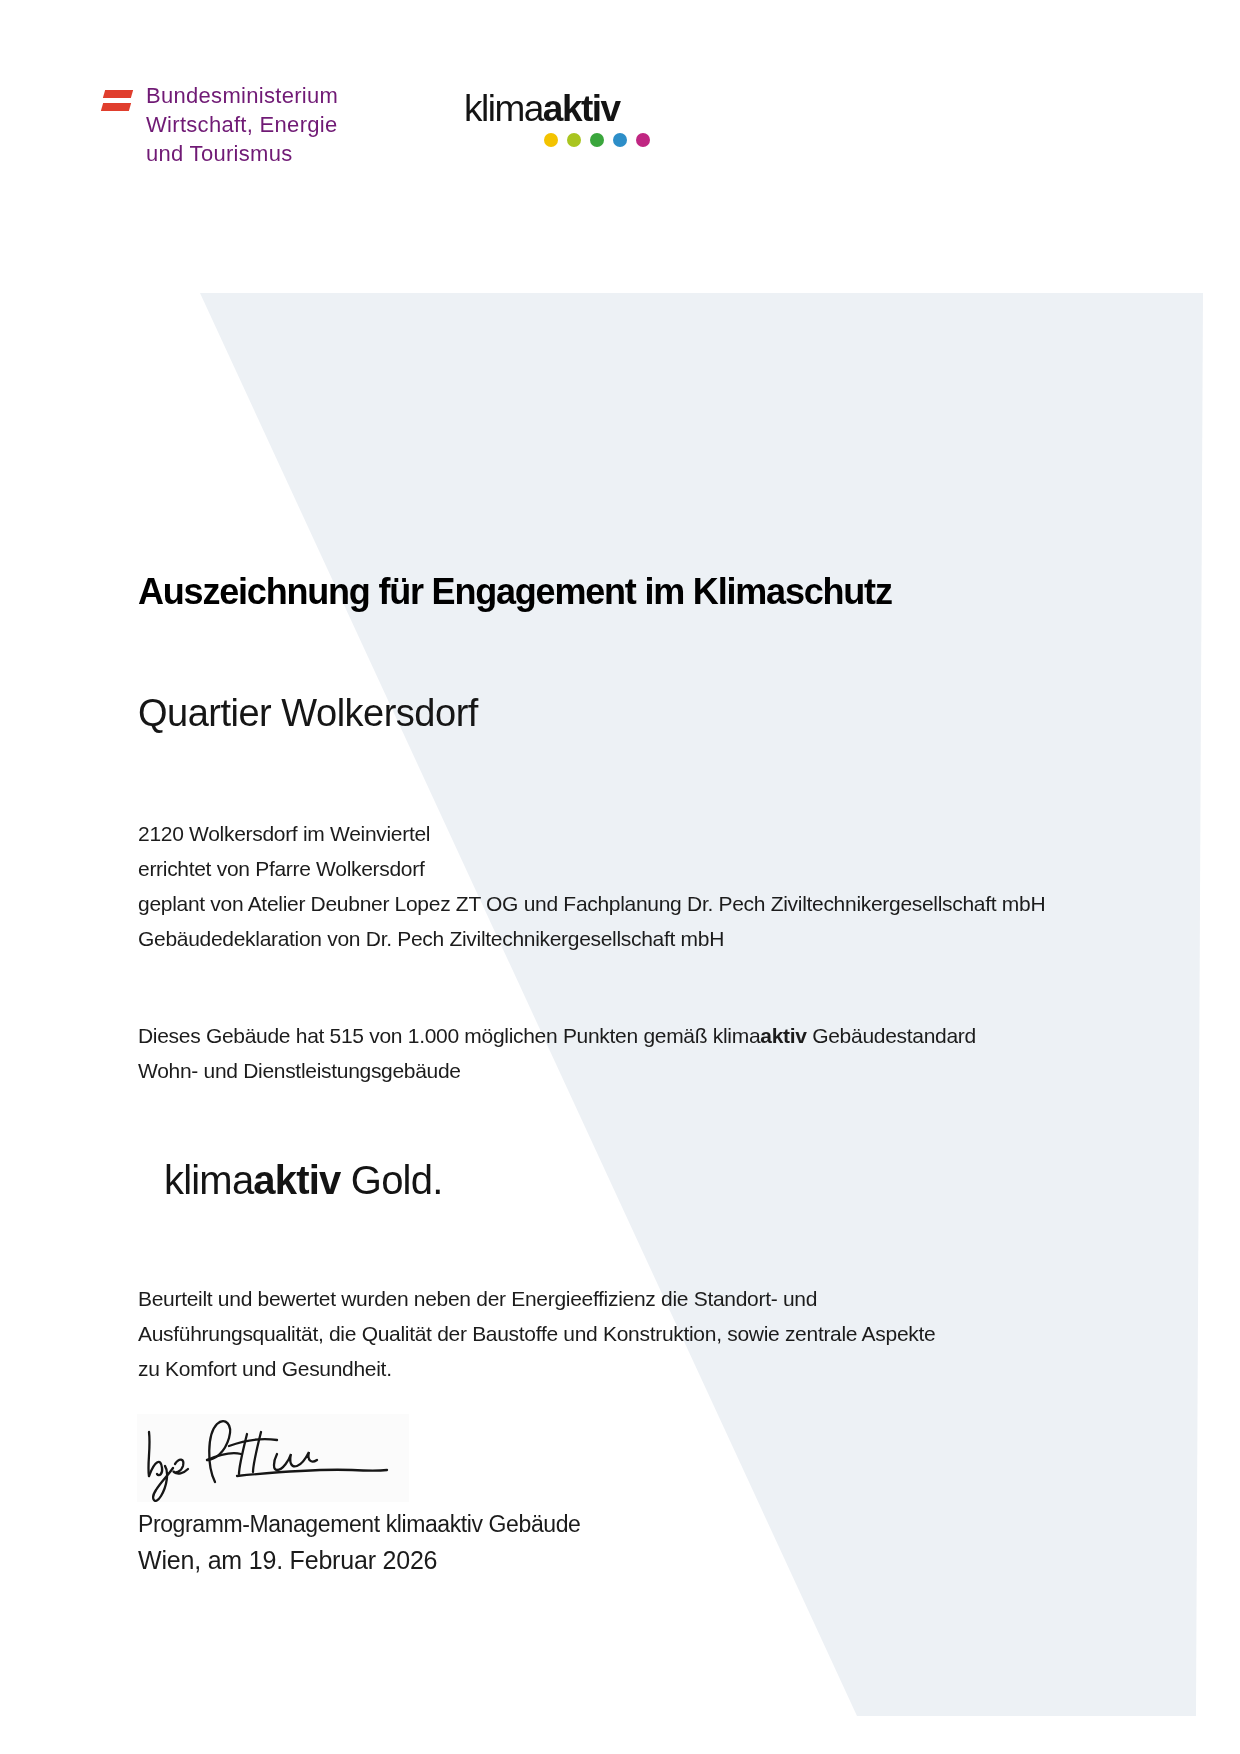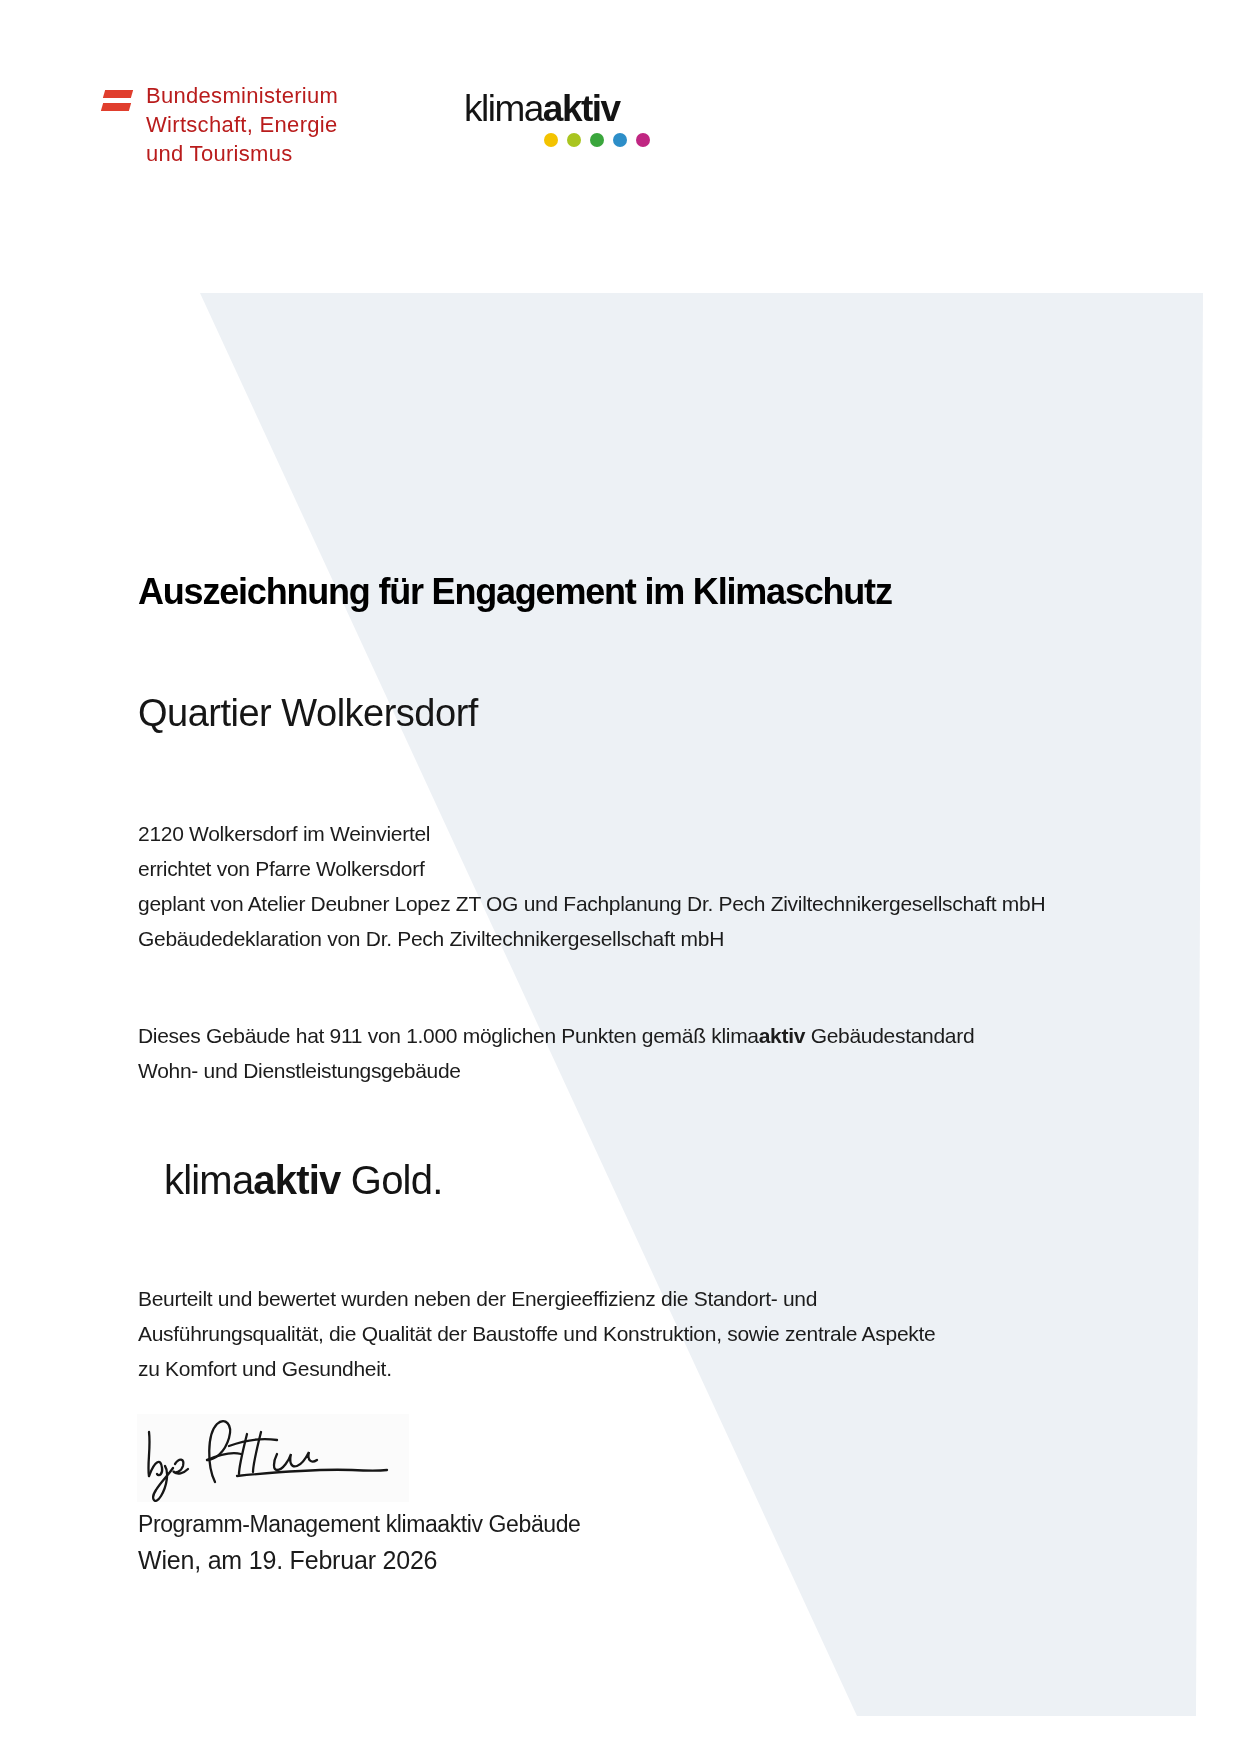--- a/index.html
+++ b/index.html
@@ -15,21 +15,21 @@
     background:#edf1f5;
     clip-path:polygon(200px 293px, 1203px 293px, 1196px 1716px, 857px 1716px);
     z-index:0;
   }
   .layer{position:absolute;left:0;top:0;width:1240px;height:1754px;z-index:1;}
 
   
   .ministry-flag{left:102px;top:90px;width:30px;height:22px;}
   .ministry-flag .bar{width:28px;height:8px;transform:skewX(-16deg);margin-left:2px;}
   .ministry-flag .bar + .bar{margin-top:5px;margin-left:0;}
-  .ministry-text{left:146px;top:81px;font-size:22px;line-height:29px;letter-spacing:0.3px;color:#b91c1c;}
+  .ministry-text{left:146px;top:81px;font-size:22px;line-height:29px;letter-spacing:0.3px;color:#701a75;}
 
   
   .ka-logo{left:464px;top:88px;font-size:37px;letter-spacing:-1.5px;color:#141414;white-space:nowrap;}
   .ka-logo .b{font-weight:700;}
   .ka-dots{left:544px;top:133px;display:flex;gap:9px;}
   .ka-dots span{width:14px;height:14px;border-radius:50%;display:block;}
 
   
   .title{left:138px;top:571px;font-size:36px;font-weight:700;letter-spacing:-1.2px;white-space:nowrap;color:#000000;}
   .project{left:138px;top:692px;font-size:38px;font-weight:400;letter-spacing:-0.5px;white-space:nowrap;color:#161616;}
@@ -79,21 +79,21 @@
   <div class="abs project">Quartier Wolkersdorf</div>
 
   <div class="abs bodytext details">
     <div>2120 Wolkersdorf im Weinviertel</div>
     <div>errichtet von Pfarre Wolkersdorf</div>
     <div>geplant von Atelier Deubner Lopez ZT OG und Fachplanung Dr. Pech Ziviltechnikergesellschaft mbH</div>
     <div>Gebäudedeklaration von Dr. Pech Ziviltechnikergesellschaft mbH</div>
   </div>
 
   <div class="abs bodytext statement">
-    <div><span>Dieses Gebäude hat 911 von 1.000 möglichen Punkten gemäß klima</span><span class="b">aktiv</span><span> Gebäudestandard</span></div>
+    <div><span>Dieses Gebäude hat 515 von 1.000 möglichen Punkten gemäß klima</span><span class="b">aktiv</span><span> Gebäudestandard</span></div>
     <div>Wohn- und Dienstleistungsgebäude</div>
   </div>
 
   <div class="abs award"><span>klima</span><span class="b">aktiv</span><span> Gold.</span></div>
 
   <div class="abs bodytext assessment">
     <div>Beurteilt und bewertet wurden neben der Energieeffizienz die Standort- und</div>
     <div>Ausführungsqualität, die Qualität der Baustoffe und Konstruktion, sowie zentrale Aspekte</div>
     <div>zu Komfort und Gesundheit.</div>
   </div>

